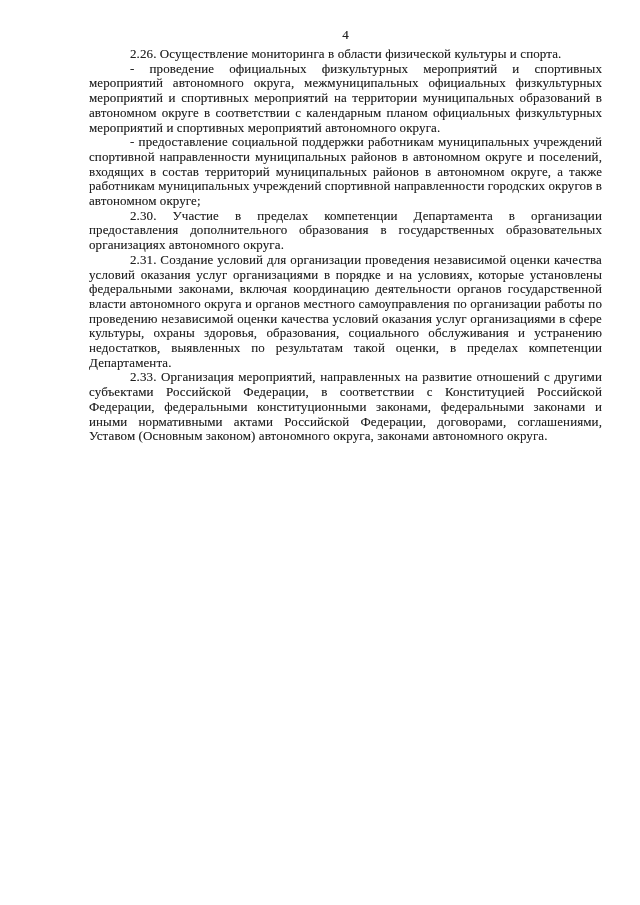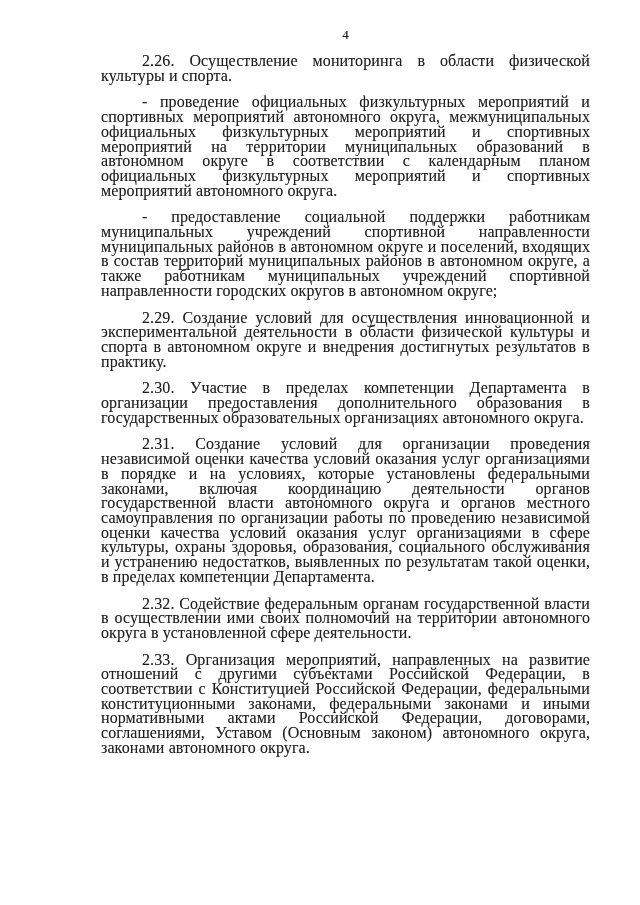--- a/index.html
+++ b/index.html
@@ -24,22 +24,22 @@
   }
   .page-number {
     text-align: center;
     font-size: 13px;
     line-height: 15px;
     margin: 0 0 5px 0;
     
     text-shadow: 0 0 0.4px rgba(0,0,0,0.35);
   }
   .para {
-    margin: 12px;
-    font-size: 16px;
+    margin: 0;
+    font-size: 13px;
     line-height: 14.7px;
     text-align: justify;
     text-align-last: left;
     text-indent: 41px;
     letter-spacing: 0.1px;
     text-shadow: 0 0 0.4px rgba(0,0,0,0.35);
   }
 </style>
 </head>
 <body>
@@ -49,23 +49,21 @@
     <div class="page-number">4</div>
 
     <p class="para">2.26. Осуществление мониторинга в области физической культуры и спорта.</p>
 
 
     <p class="para">- проведение официальных физкультурных мероприятий и спортивных мероприятий автономного округа, межмуниципальных официальных физкультурных мероприятий и спортивных мероприятий на территории муниципальных образований в автономном округе в соответствии с календарным планом официальных физкультурных мероприятий и спортивных мероприятий автономного округа.</p>
 
     <p class="para">- предоставление социальной поддержки работникам муниципальных учреждений спортивной направленности муниципальных районов в автономном округе и поселений, входящих в состав территорий муниципальных районов в автономном округе, а также работникам муниципальных учреждений спортивной направленности городских округов в автономном округе;</p>
 
 
-    <p class="para">2.29. Создание условий для осуществления инновационной и экспериментальной деятельности в области физической культуры и спорта в автономном округе и внедрения достигнутых результатов в практику.</p>
 
     <p class="para">2.30. Участие в пределах компетенции Департамента в организации предоставления дополнительного образования в государственных образовательных организациях автономного округа.</p>
 
     <p class="para">2.31. Создание условий для организации проведения независимой оценки качества условий оказания услуг организациями в порядке и на условиях, которые установлены федеральными законами, включая координацию деятельности органов государственной власти автономного округа и органов местного самоуправления по организации работы по проведению независимой оценки качества условий оказания услуг организациями в сфере культуры, охраны здоровья, образования, социального обслуживания и устранению недостатков, выявленных по результатам такой оценки, в пределах компетенции Департамента.</p>
 
-    <p class="para">2.32. Содействие федеральным органам государственной власти в осуществлении ими своих полномочий на территории автономного округа в установленной сфере деятельности.</p>
 
     <p class="para">2.33. Организация мероприятий, направленных на развитие отношений с другими субъектами Российской Федерации, в соответствии с Конституцией Российской Федерации, федеральными конституционными законами, федеральными законами и иными нормативными актами Российской Федерации, договорами, соглашениями, Уставом (Основным законом) автономного округа, законами автономного округа.</p>
   </div>
 </div>
 
 </body></html>

